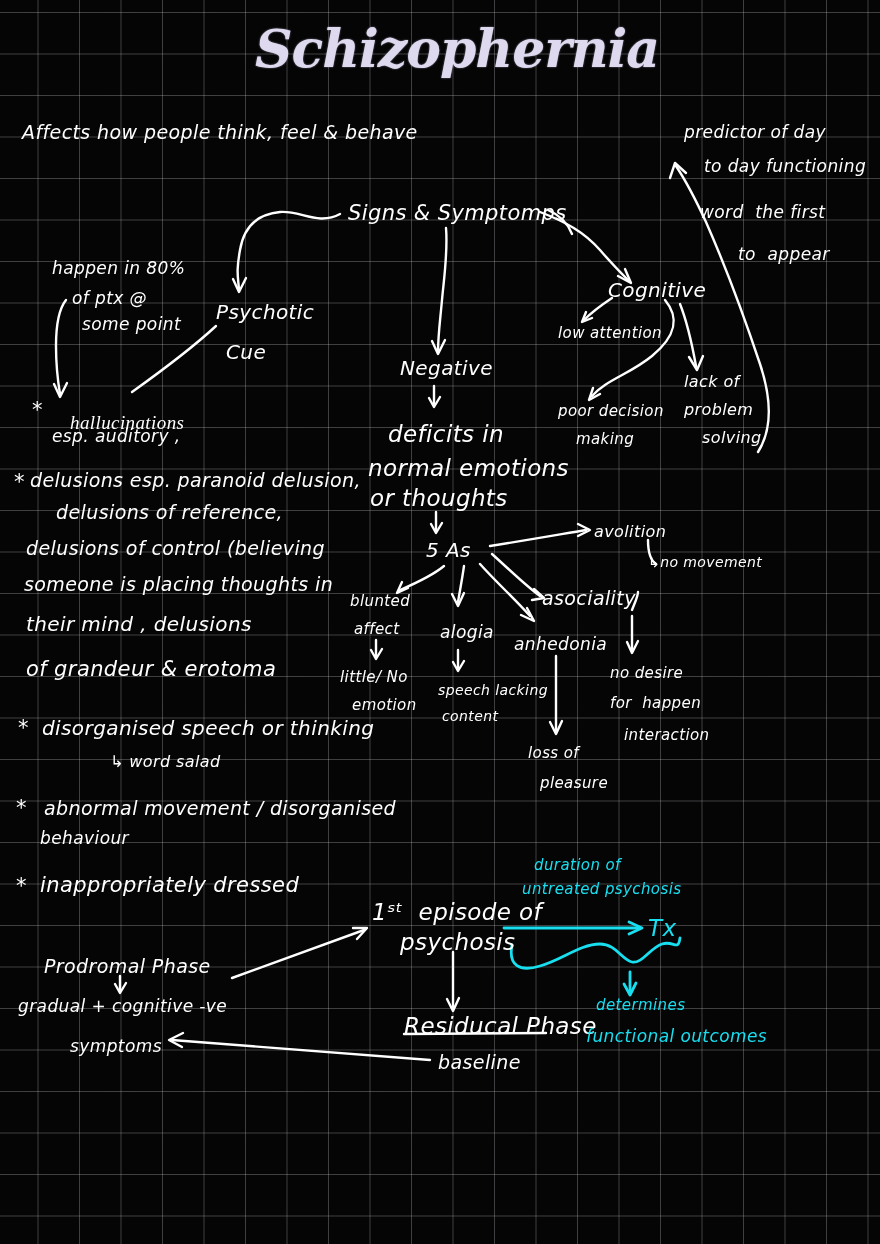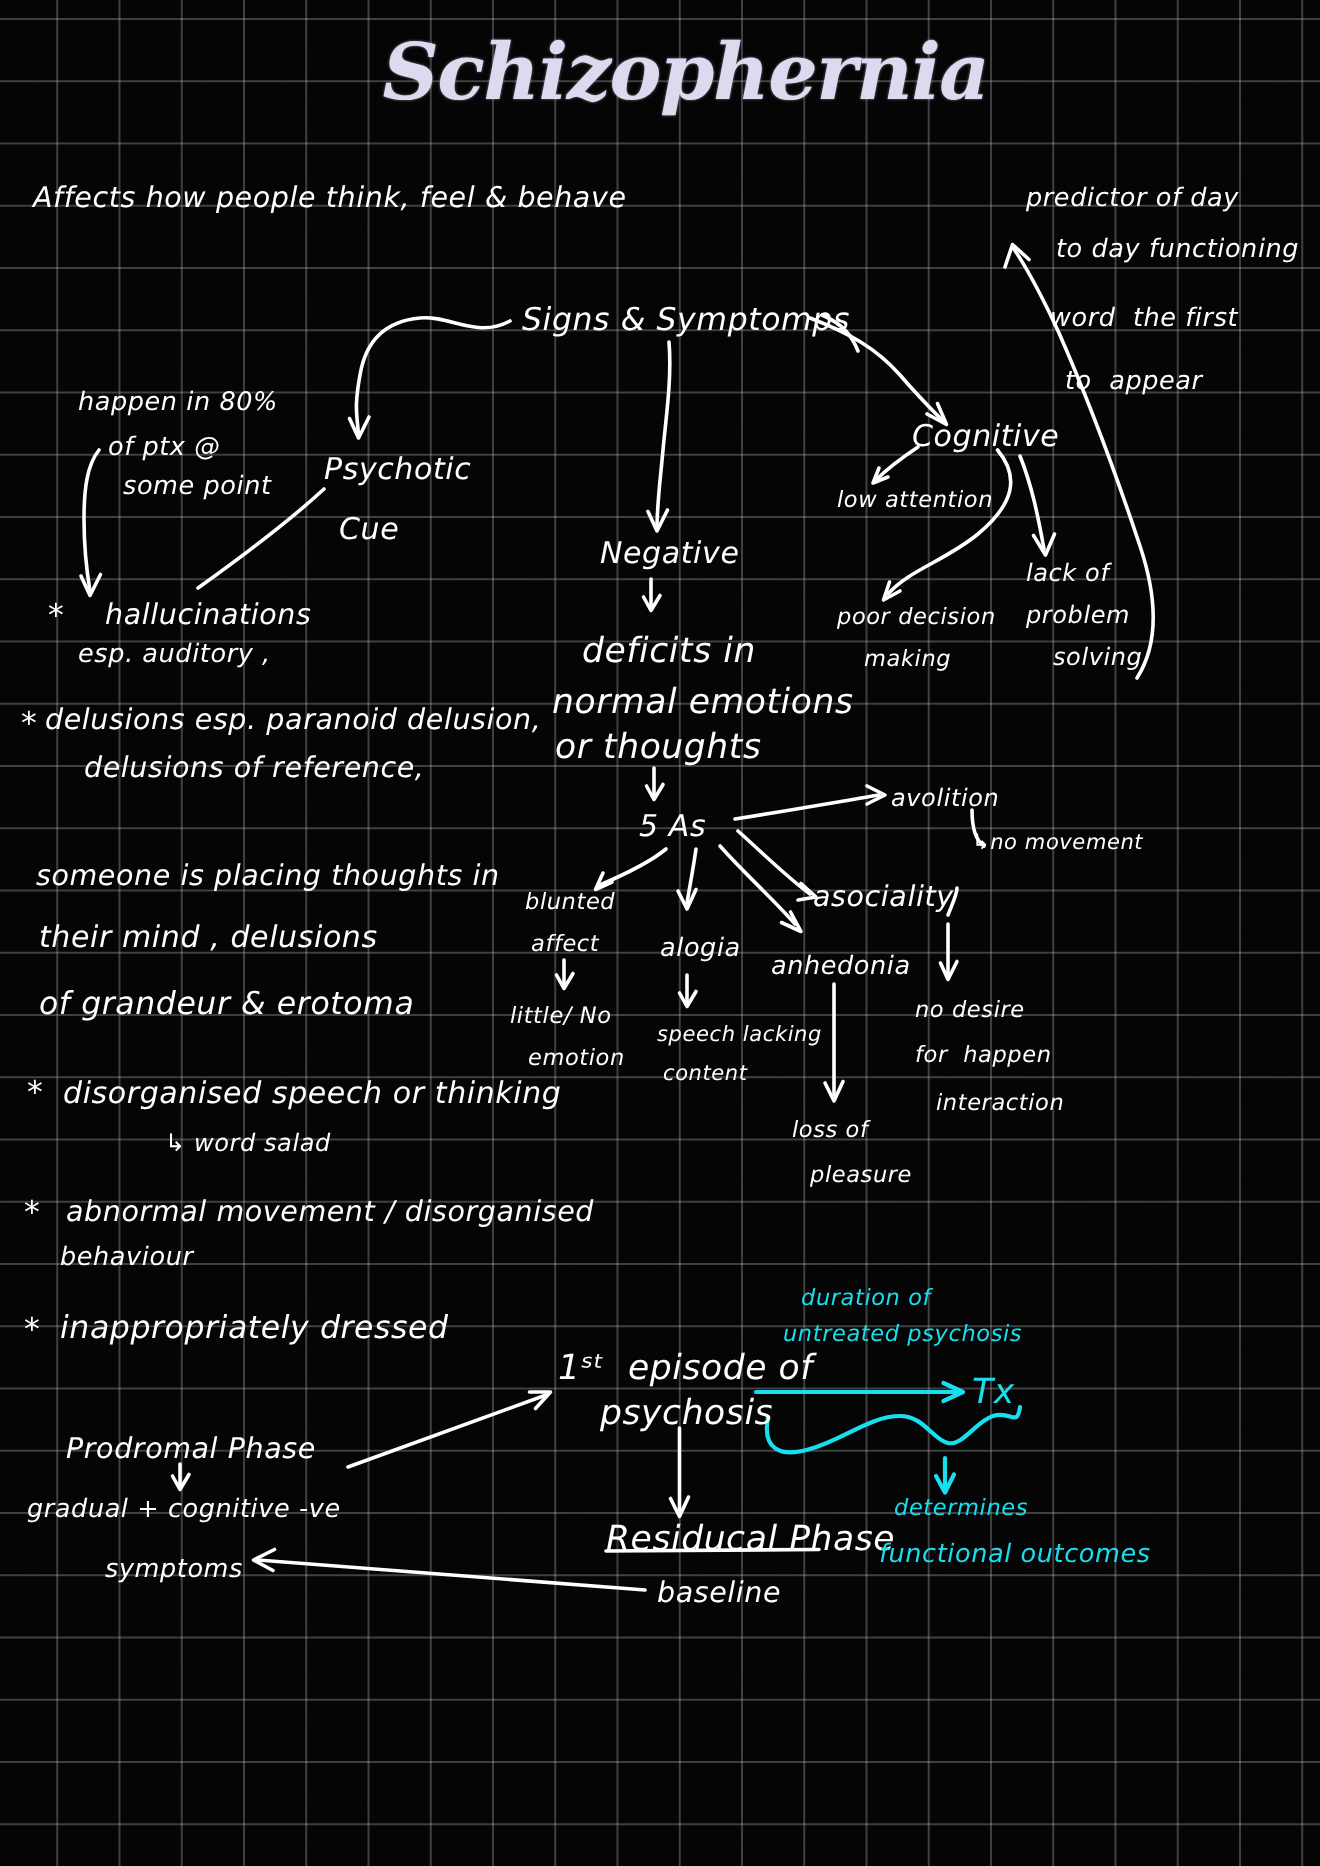--- a/index.html
+++ b/index.html
@@ -214,21 +214,21 @@
 
   </svg>
 
   <div class="title" style="left:255px; top:18px;">Schizophernia</div>
 
   <div class="hw sz19 sk" style="left:22px; top:120px;">Affects how people think, feel &amp; behave</div>
 
   <div class="hw sz17 sk" style="left:684px; top:122px;">predictor of day</div>
   <div class="hw sz17 sk" style="left:704px; top:156px;">to day functioning</div>
   <div class="hw sz17 sk" style="left:700px; top:202px;">word  the first</div>
-  <div class="hw sz17 sk" style="left:710px; top:244px;">to  appear</div>
+  <div class="hw sz17 sk" style="left:738px; top:244px;">to  appear</div>
 
   <div class="hw sz21 sk" style="left:348px; top:200px;">Signs &amp; Symptomps</div>
 
   <div class="hw sz17 sk" style="left:52px; top:258px;">happen in 80%</div>
   <div class="hw sz17 sk" style="left:72px; top:288px;">of ptx @</div>
   <div class="hw sz17 sk" style="left:82px; top:314px;">some point</div>
 
   <div class="hw sz20 sk" style="left:216px; top:300px;">Psychotic</div>
   <div class="hw sz20 sk" style="left:226px; top:340px;">Cue</div>
 
@@ -261,26 +261,27 @@
 
   <div class="hw sz19 sk" style="left:542px; top:586px;">asociality</div>
   <div class="hw sz15 sk" style="left:610px; top:664px;">no desire</div>
   <div class="hw sz15 sk" style="left:610px; top:694px;">for  happen</div>
   <div class="hw sz15 sk" style="left:624px; top:726px;">interaction</div>
 
   <div class="hw sz16 sk" style="left:594px; top:522px;">avolition</div>
   <div class="hw sz14 sk" style="left:648px; top:554px;">↳no movement</div>
 
   <div class="star" style="left:32px; top:400px;">*</div>
-  <div class="hw sz19 sk" style="left:70px; top:398px;">hallucinations</div>
+  <div class="hw sz19 sk" style="left:70px; top:411px;font-family:Liberation Serif, serif;">hallucinations</div>
   <div class="hw sz17 sk" style="left:52px; top:426px;">esp. auditory ,</div>
 
   <div class="star" style="left:14px; top:472px;">*</div>
   <div class="hw sz19 sk" style="left:30px; top:468px;">delusions esp. paranoid delusion,</div>
   <div class="hw sz19 sk" style="left:56px; top:500px;">delusions of reference,</div>
+  <div class="hw sz19 sk" style="left:26px; top:536px;">delusions of control (believing</div>
   <div class="hw sz19 sk" style="left:24px; top:572px;">someone is placing thoughts in</div>
   <div class="hw sz20 sk" style="left:26px; top:612px;">their mind , delusions</div>
   <div class="hw sz21 sk" style="left:26px; top:656px;">of grandeur &amp; erotoma</div>
 
   <div class="star" style="left:18px; top:718px;">*</div>
   <div class="hw sz20 sk" style="left:42px; top:716px;">disorganised speech or thinking</div>
   <div class="hw sz16 sk" style="left:110px; top:752px;">↳ word salad</div>
 
   <div class="star" style="left:16px; top:798px;">*</div>
   <div class="hw sz19 sk" style="left:44px; top:796px;text-align:right;">abnormal movement / disorganised</div>

